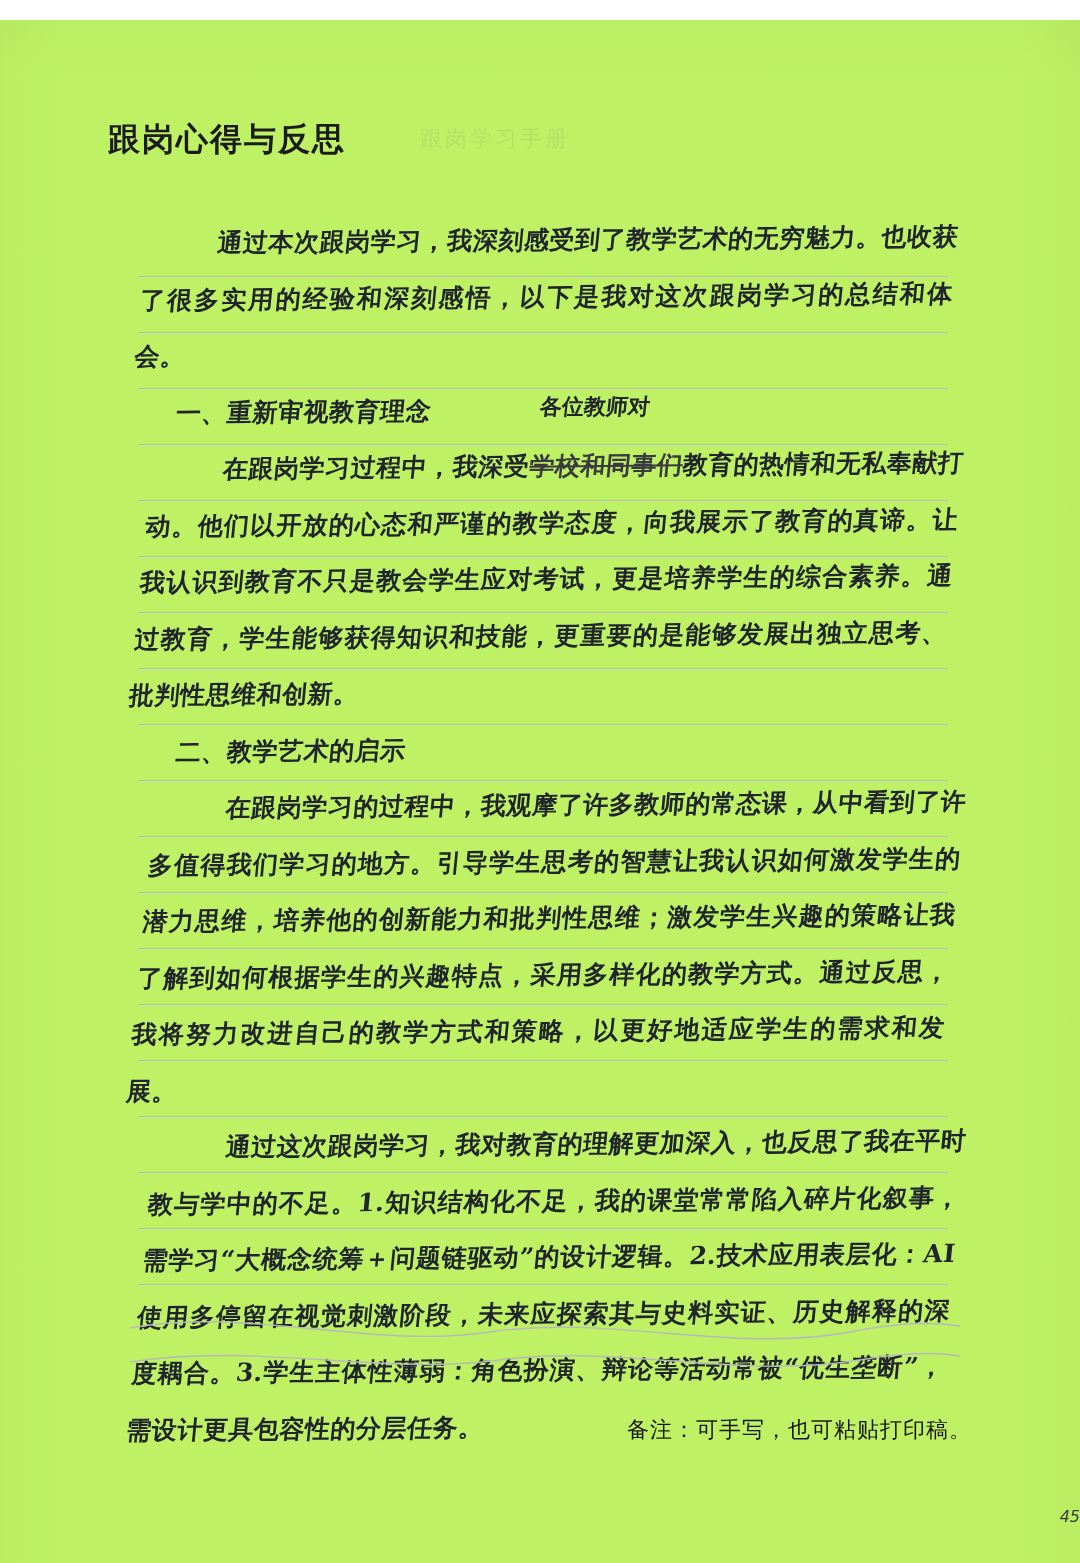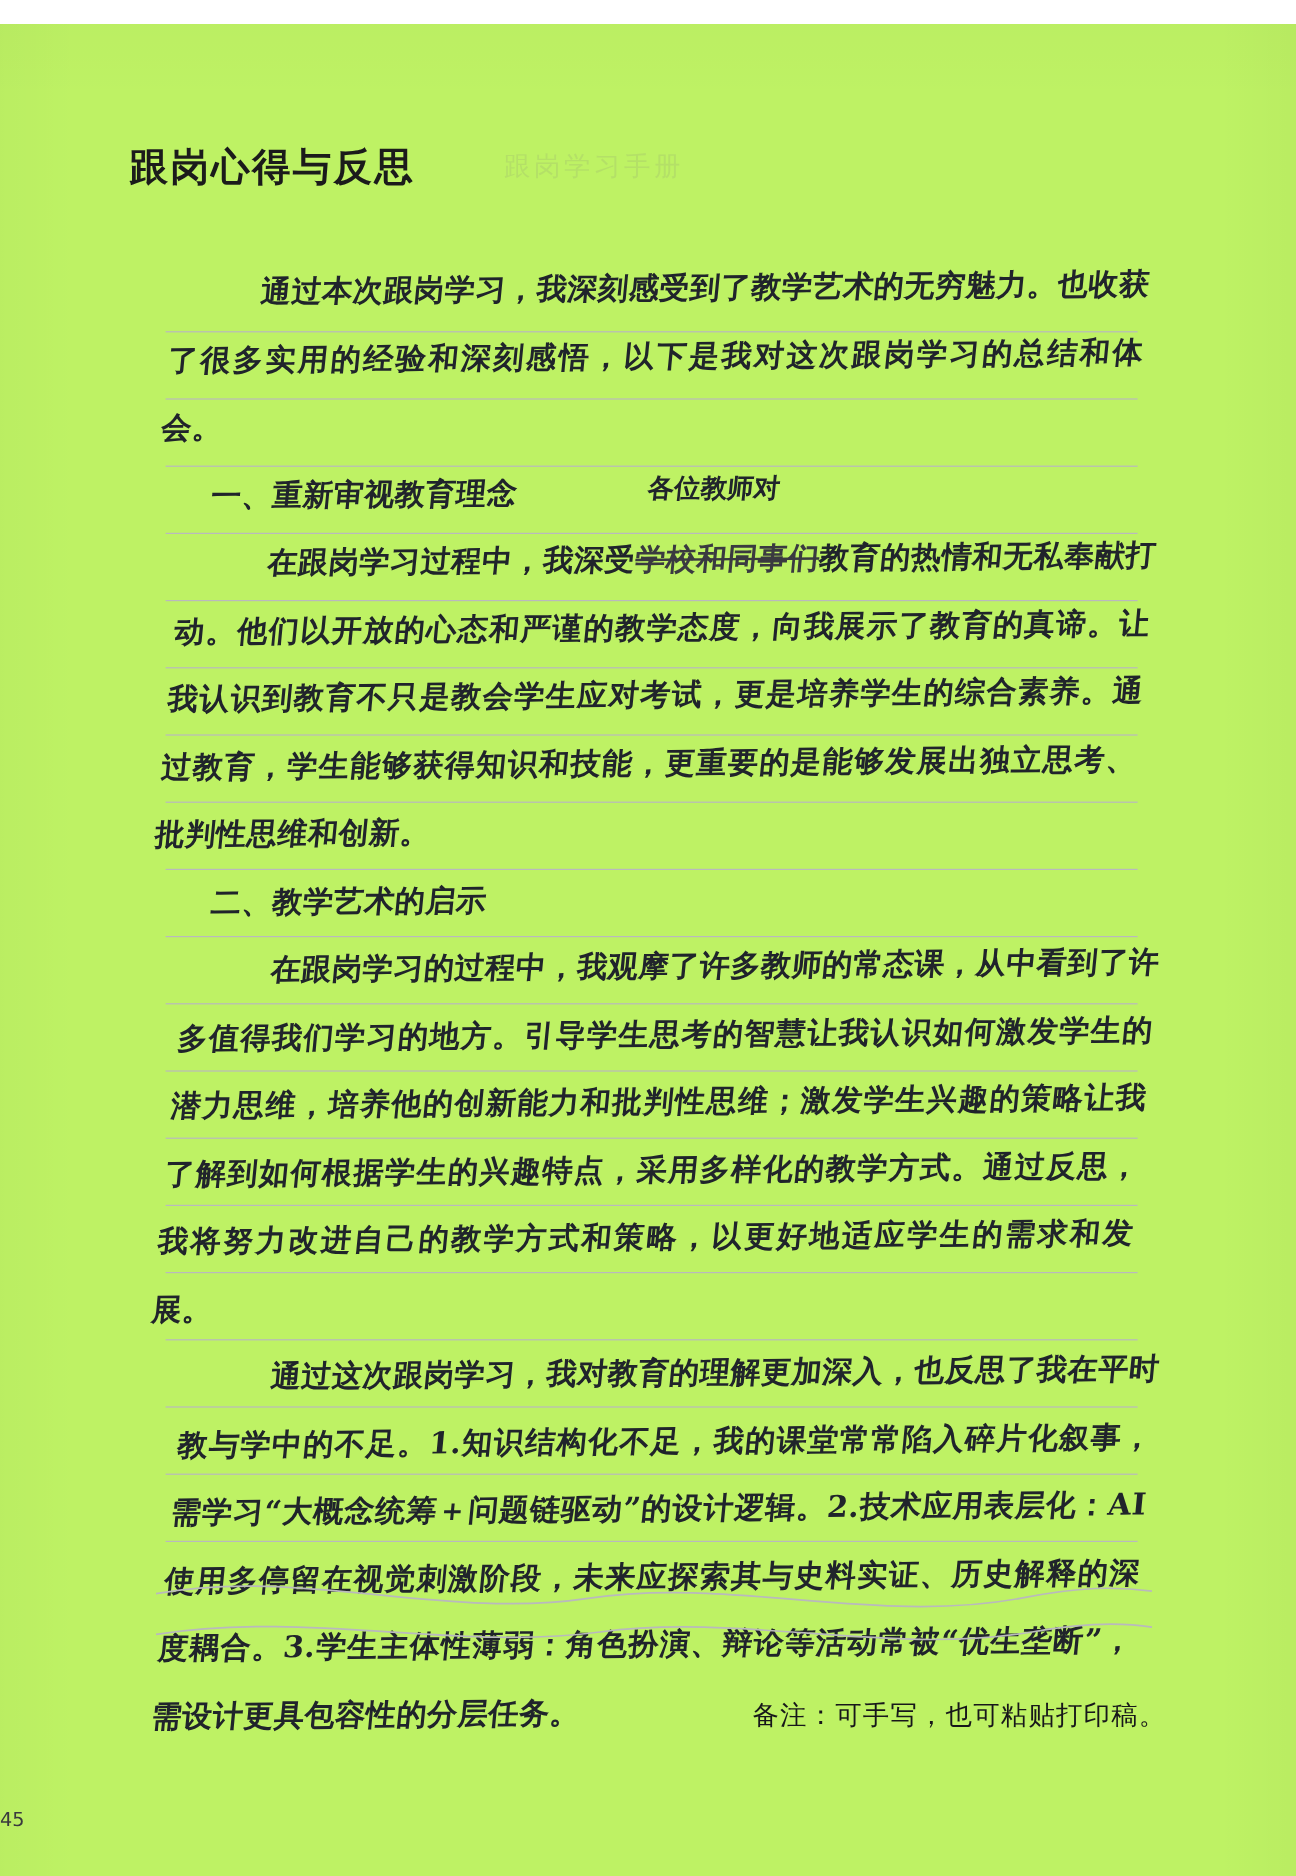--- a/index.html
+++ b/index.html
@@ -121,24 +121,25 @@
     font-size: 22px;
     color: #17171a;
     font-family: Liberation Sans, sans-serif;
     letter-spacing: 1px;
   }
   .page-number {
     position: absolute;
     left: 0;
     right: 0;
     top: 1487px;
-    text-align: left;
+    text-align: right;
     font-size: 16px;
     color: #3a3a3e;
     font-family: "DejaVu Sans", sans-serif;
+    font-style: italic;
   }
 </style>
 </head>
 <body>
 
 <div class="page">
 
   <div class="ghost-header">跟岗学习手册</div>
 
   <div class="doc-title">跟岗心得与反思</div>

